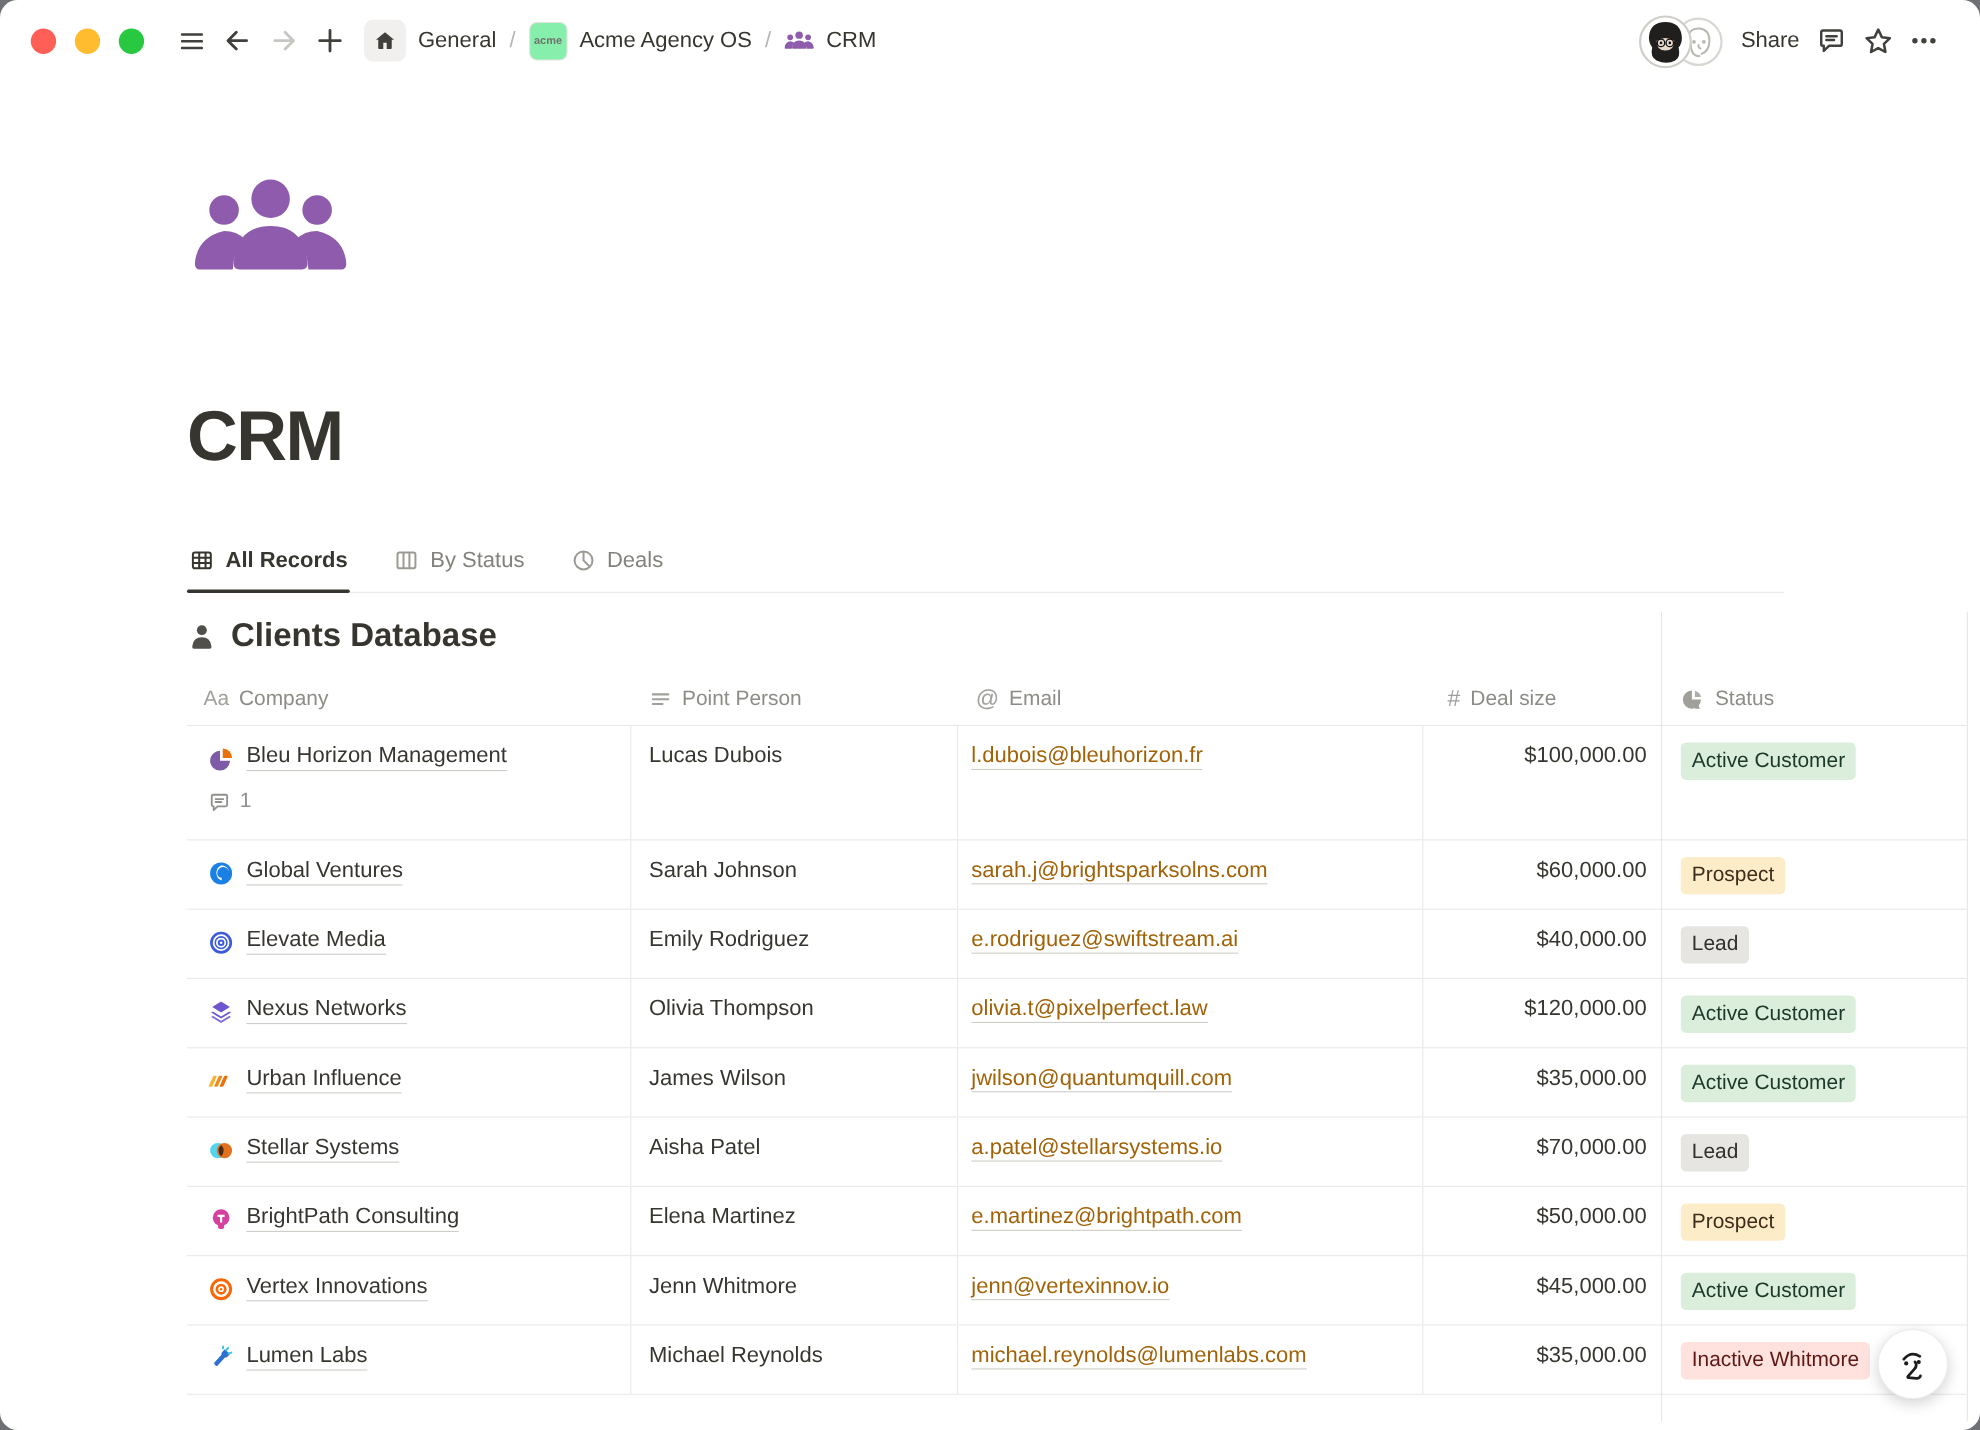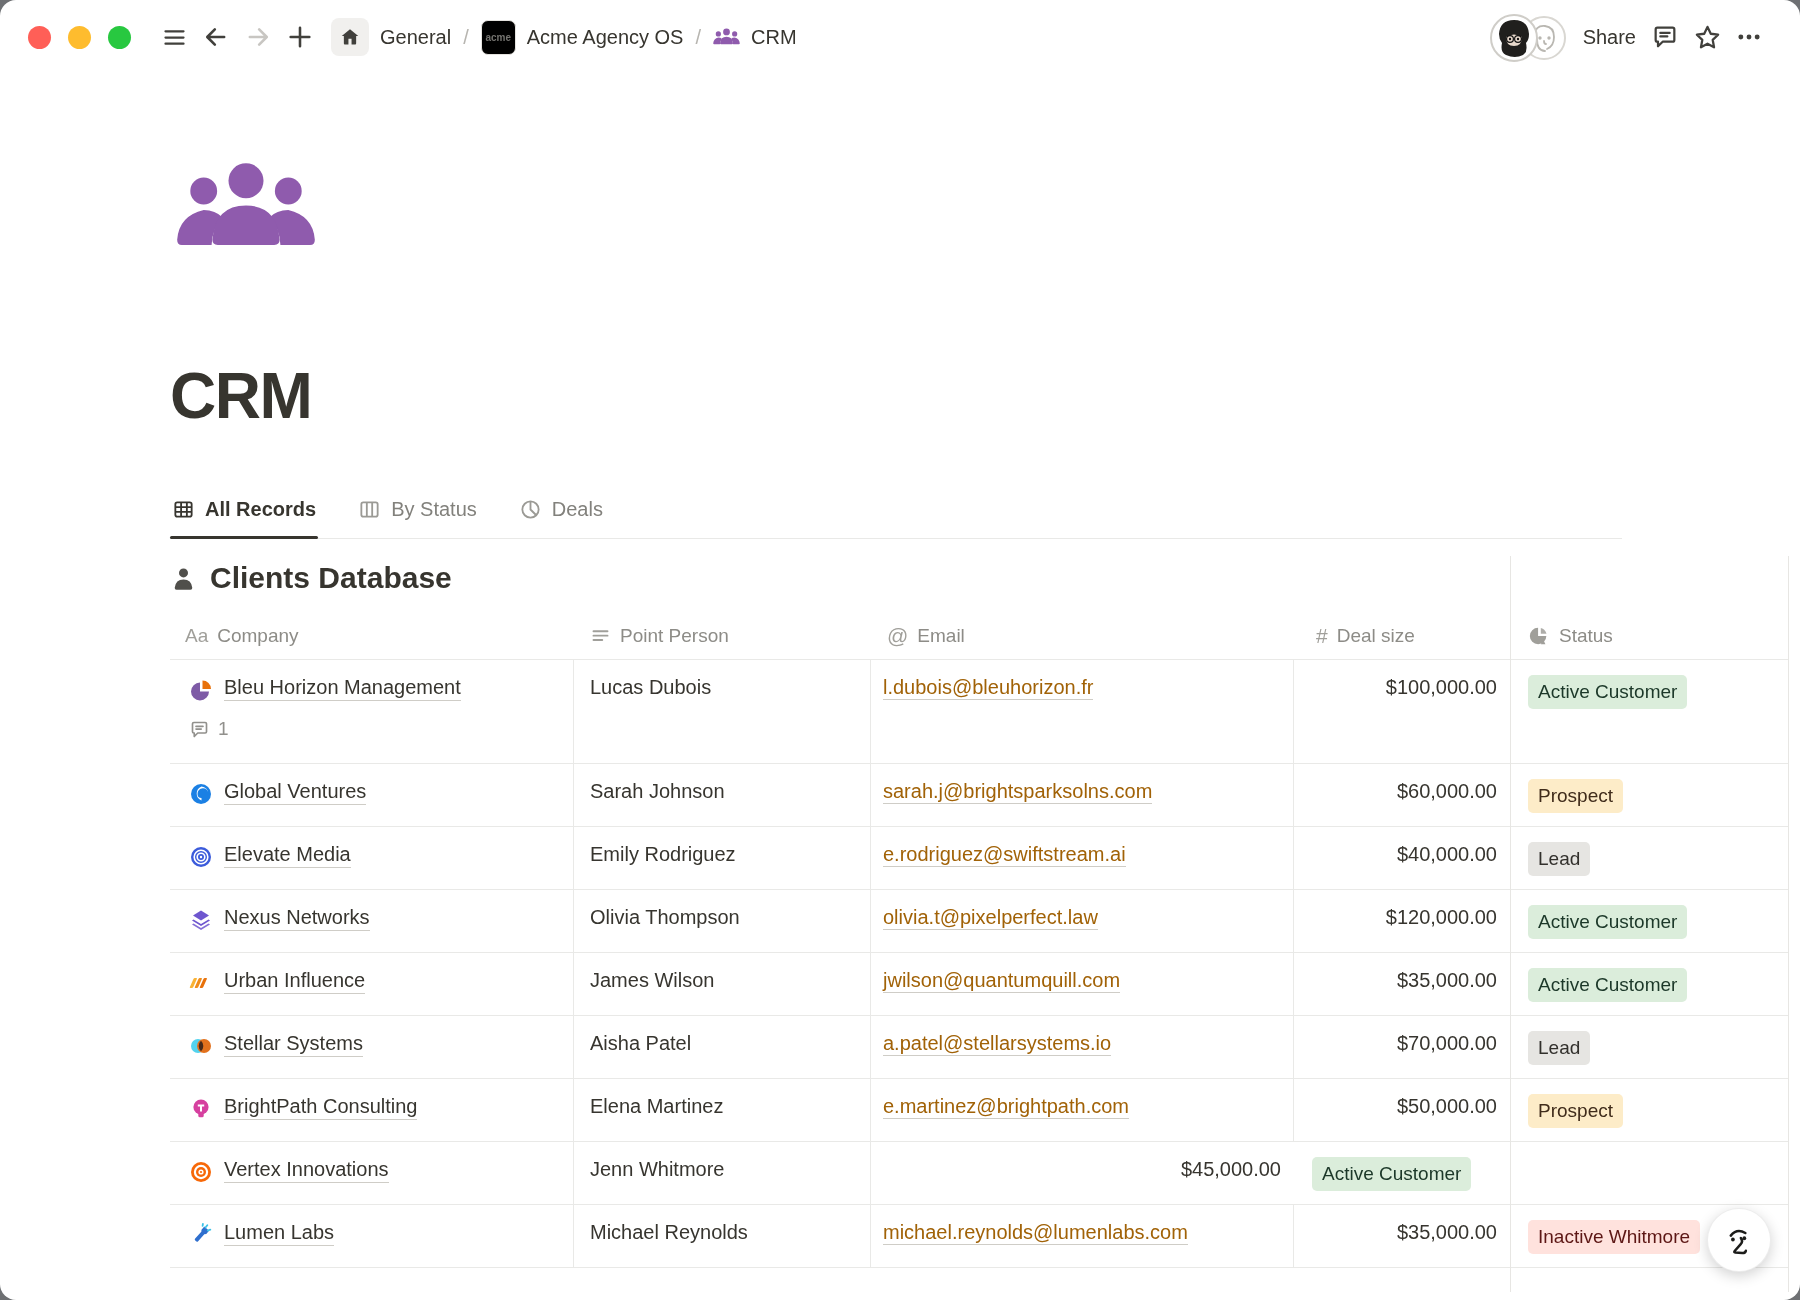--- a/index.html
+++ b/index.html
@@ -7,21 +7,21 @@
   .window{position:relative;width:1800px;height:1300px;background:#fff;border-radius:16px;overflow:hidden;color:#37352F;}
 
   
   .topbar{display:flex;align-items:center;height:74px;padding:0 30px 0 28px;}
   .lights{display:flex;gap:17px;margin-right:22px;}
   .light{width:23px;height:23px;border-radius:50%;border:none;padding:0;cursor:pointer;}
   .tbtn{background:none;border:none;padding:0;margin:0;width:42px;height:42px;display:flex;align-items:center;justify-content:center;cursor:pointer;border-radius:6px;}
   .breadcrumb{display:flex;align-items:center;font-size:20px;margin-left:8px;white-space:nowrap;}
   .crumb{display:flex;align-items:center;gap:11px;cursor:pointer;padding:4px 2px;border-radius:6px;}
   .chip-home{width:38px;height:38px;background:#F1F0EE;border-radius:8px;display:flex;align-items:center;justify-content:center;}
-  .chip-acme{width:33px;height:33px;background:#000000;border:1px solid #E5E3DF;border-radius:7px;display:flex;align-items:center;justify-content:center;font-size:10px;font-weight:700;color:#73726E;letter-spacing:0;}
+  .chip-acme{width:33px;height:33px;background:#86efac;border:1px solid #E5E3DF;border-radius:7px;display:flex;align-items:center;justify-content:center;font-size:10px;font-weight:700;color:#73726E;letter-spacing:0;}
   .sep{color:#B7B5B0;margin:0 10px;}
   .top-right{margin-left:auto;display:flex;align-items:center;}
   .avatars{position:relative;width:80px;height:48px;margin-right:6px;}
   .share-btn{background:none;border:none;font-size:20px;color:#37352F;cursor:pointer;font-family:inherit;padding:6px 8px;}
 
   
   .page-icon{margin:86px 0 0 176px;width:140px;height:94px;cursor:pointer;}
   .page-title{margin:106px 0 0 170px;font-size:64px;line-height:72px;font-weight:700;letter-spacing:-1.5px;color:#37352F;}
   .tabs{margin:64px 0 0 170px;width:1452px;border-bottom:1px solid #E9E9E7;display:flex;}
   .tab{display:flex;align-items:center;gap:10px;font-size:20px;color:#82817C;padding:2px 2px 17px 2px;margin-right:38px;position:relative;cursor:pointer;}
@@ -410,20 +410,21 @@
                   <circle cx="12" cy="12" r="7.2" fill="#fff"></circle>
                   <circle cx="12" cy="12" r="5" fill="#F76808"></circle>
                   <circle cx="12" cy="12" r="2.6" fill="#fff"></circle>
                   <circle cx="12" cy="12" r="1.1" fill="#F76808"></circle>
                 </svg></span>
          <span class="link company-link">Vertex Innovations</span>
        </div>
 
      </div>
      <div class="td c-person">Jenn Whitmore</div>
+     <div class="td c-email"><span class="link email-link">jenn@vertexinnov.io</span></div>
      <div class="td c-deal">$45,000.00</div>
      <div class="td c-status"><span class="badge" style="background:#DBEDDB;color:#1C3829;">Active Customer</span></div>
         </div>
         <div class="row">
           <div class="td c-company">
        <div class="company-line">
          <span class="logo"><svg width="24" height="24" viewBox="0 0 24 24">
                   <g transform="rotate(42 12 12)">
                     <path d="M8.8 3.5h6.4v4.2l-1.2 1.6v9.2q0 1.5-1.5 1.5h-1q-1.5 0-1.5-1.5V9.3L8.8 7.7Z" fill="#2F6FCE"></path>
                   </g>

